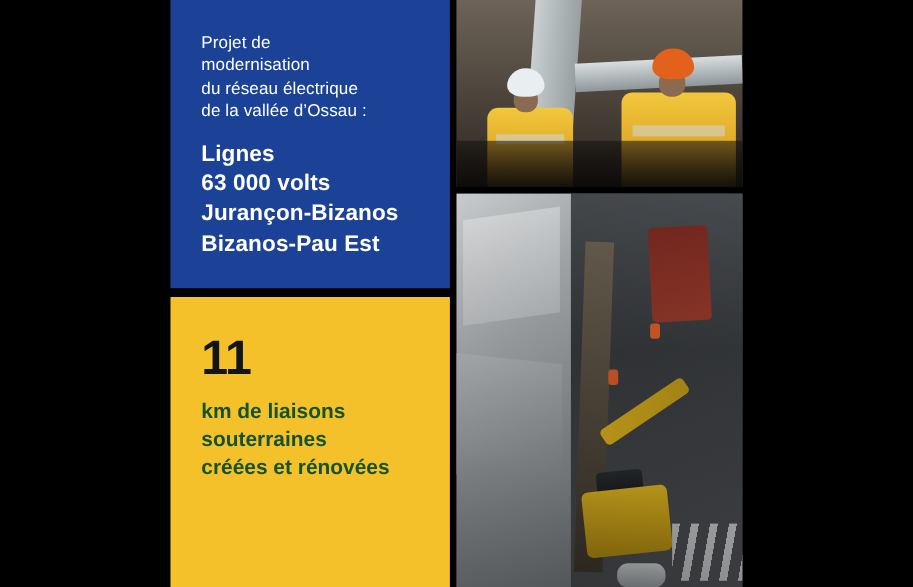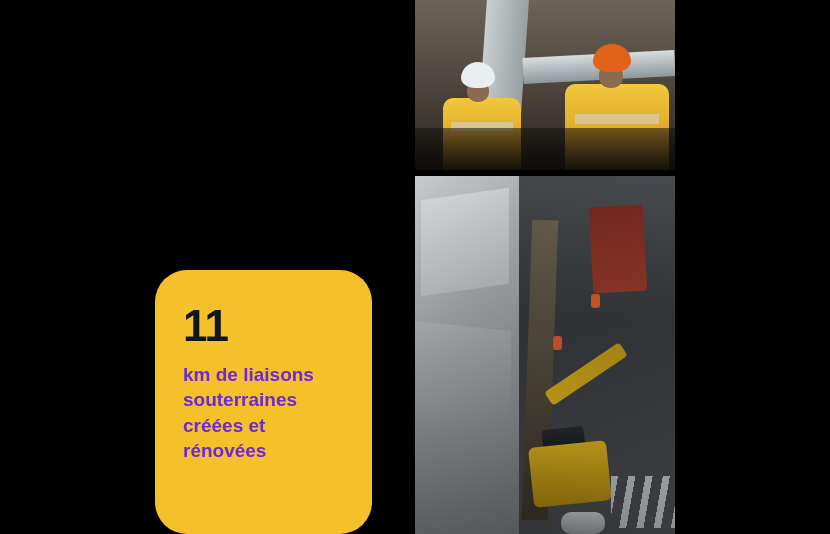--- a/index.html
+++ b/index.html
@@ -57,39 +57,38 @@
     line-height: 1.33;
     font-weight: 700;
     letter-spacing: 0.1px;
     white-space: pre-line;
   }
 
   .yellow-panel {
     position: absolute;
     left: 0;
     top: 270px;
-    width: 217px;
+    width: 254px;
     height: 264px;
     background: #f5c12a;
     box-sizing: border-box;
     padding: 34px 26px 0 28px;
-    border-radius: 32px;
   }
 
   .yellow-panel .big-number {
     color: #111418;
     font-size: 44px;
     line-height: 1;
     font-weight: 700;
     letter-spacing: -0.5px;
   }
 
   .yellow-panel .stat-label {
     margin-top: 14px;
-    color: #6d28d9;
+    color: #14532d;
     font-size: 19px;
     line-height: 1.34;
     font-weight: 700;
     white-space: pre-line;
   }
 
   .yellow-panel .stat-sub {
     margin-top: 13px;
     color: #111418;
     font-size: 14.5px;
@@ -267,20 +266,30 @@
     background: linear-gradient(200deg, rgba(0,0,0,0.05) 0%, rgba(0,0,0,0.28) 70%, rgba(0,0,0,0.45) 100%);
   }
 </style>
 </head>
 <body>
 
 <div class="stage">
 
   <div class="left-col">
 
+    <div class="blue-panel">
+      <div class="kicker">Projet de
+modernisation
+du réseau électrique
+de la vallée d’Ossau :</div>
+      <div class="headline">Lignes
+63 000 volts
+Jurançon-Bizanos
+Bizanos-Pau Est</div>
+    </div>
 
     <div class="yellow-panel">
       <div class="big-number">11</div>
       <div class="stat-label">km de liaisons
 souterraines
 créées et rénovées</div>
     </div>
 
   </div>
 

